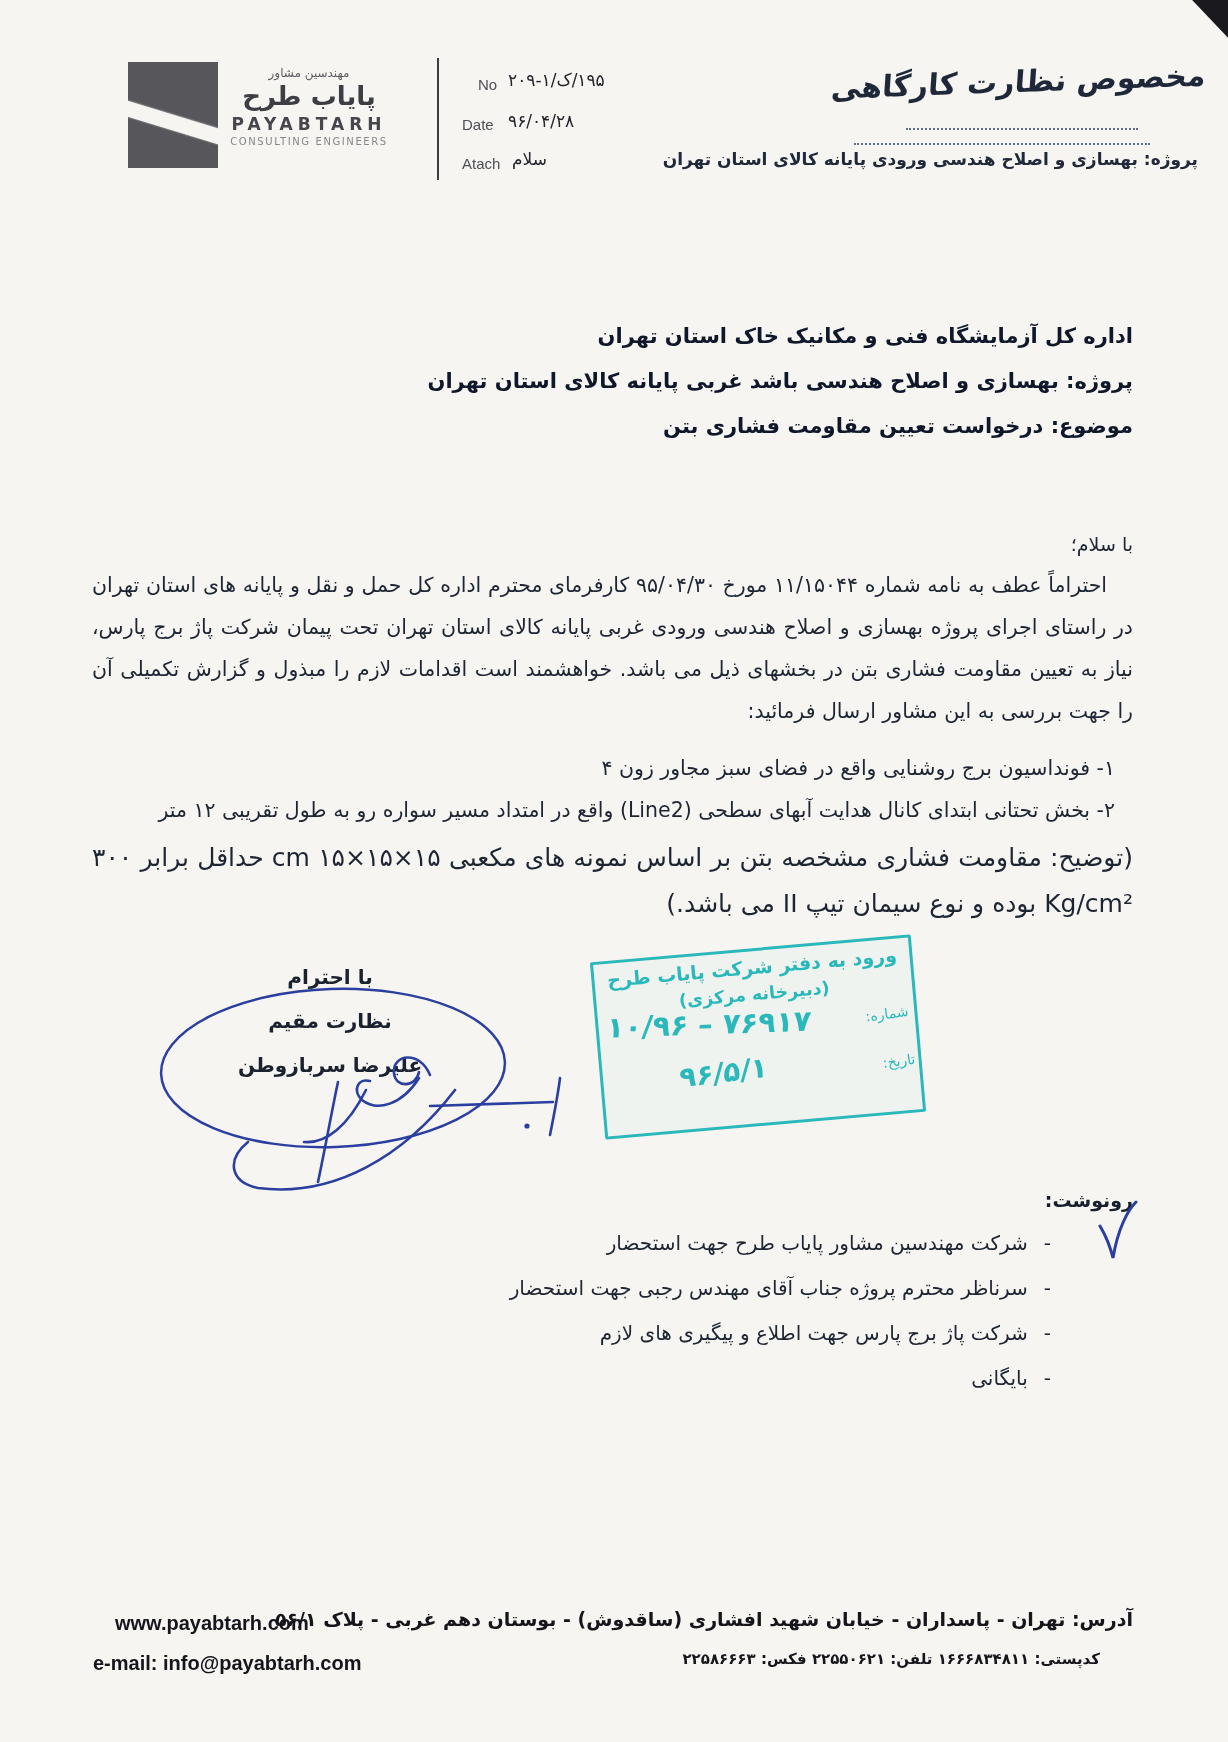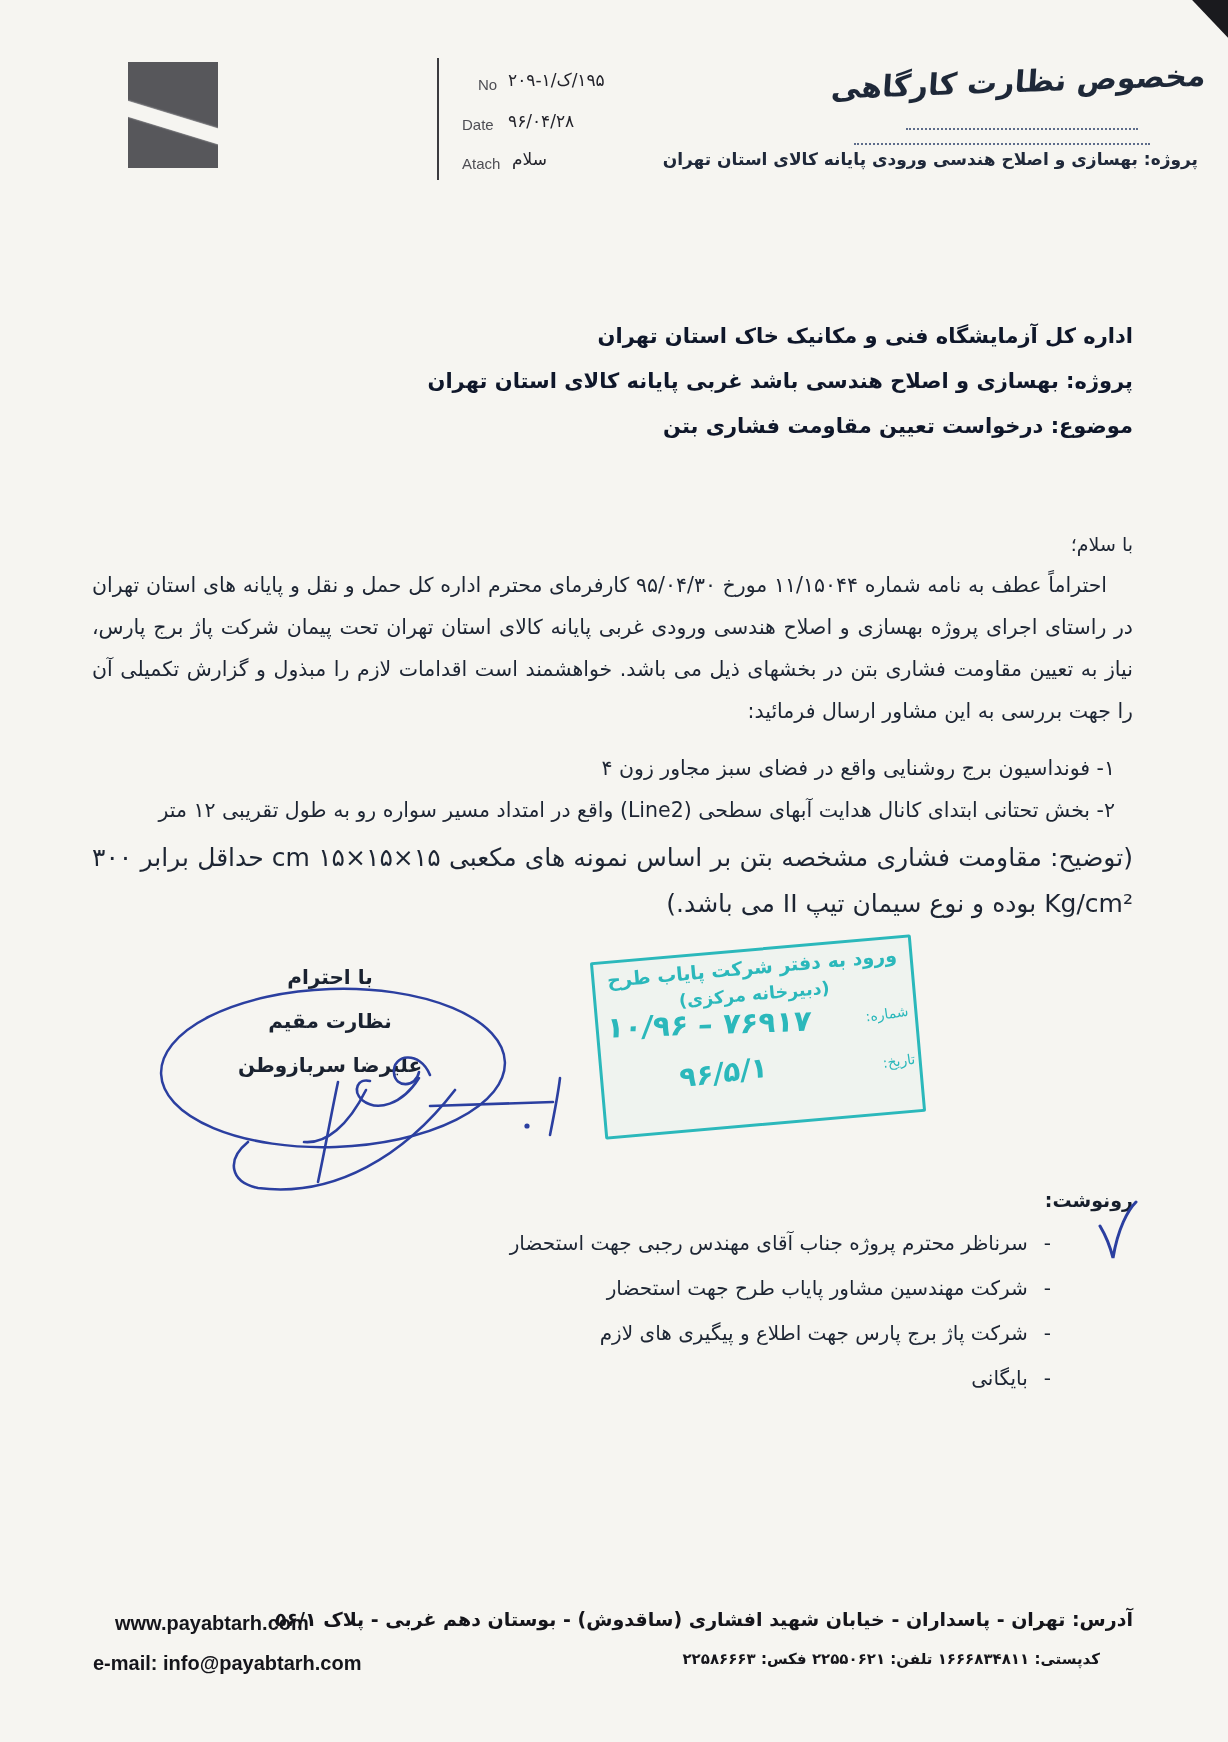--- a/index.html
+++ b/index.html
@@ -64,20 +64,26 @@
   .f-contact{right:128px; top:1650px; font-size:15px; font-weight:bold; color:#15151b;}
 </style>
 </head>
 <body>
 
 <div class="page">
 
   <div class="abs logo-mark">
     <div class="logo-stripe"></div>
   </div>
+  <div class="abs logo-text">
+    <div class="org-small">مهندسین مشاور</div>
+    <div class="org-name">پایاب طرح</div>
+    <div class="org-latin">PAYABTARH</div>
+    <div class="org-latin-sub">CONSULTING ENGINEERS</div>
+  </div>
   <div class="abs hdr-divider"></div>
 
   <div class="abs fld-label fl-no">No</div>
   <div class="abs fld-value fv-no">۱۹۵/ک/۱-۲۰۹</div>
   <div class="abs fld-label fl-date">Date</div>
   <div class="abs fld-value fv-date">۹۶/۰۴/۲۸</div>
   <div class="abs fld-label fl-atach">Atach</div>
   <div class="abs fld-value fv-atach">سلام</div>
 
   <div class="abs script-note">مخصوص نظارت کارگاهی</div>
@@ -126,22 +132,22 @@
     <span class="stamp-no-value">۷۶۹۱۷ – ۱۰/۹۶</span>
     <span class="stamp-date-label">تاریخ:</span>
     <span class="stamp-date-value">۹۶/۵/۱</span>
   </div>
 
   <div class="abs cc-label">رونوشت:</div>
   <svg class="abs check-svg" viewBox="0 0 50 62">
     <path d="M 10 26 C 16 36 20 46 23 58 C 28 28 38 10 46 2" fill="none" stroke="#2b3fa0" stroke-width="3" stroke-linecap="round"></path>
   </svg>
   <div class="abs cc-list">
+    <div class="cc-item"><span class="cc-dash">-</span><span>شرکت مهندسین مشاور پایاب طرح جهت استحضار</span></div>
     <div class="cc-item"><span class="cc-dash">-</span><span>سرناظر محترم پروژه جناب آقای مهندس رجبی جهت استحضار</span></div>
-    <div class="cc-item"><span class="cc-dash">-</span><span>شرکت مهندسین مشاور پایاب طرح جهت استحضار</span></div>
     <div class="cc-item"><span class="cc-dash">-</span><span>شرکت پاژ برج پارس جهت اطلاع و پیگیری های لازم</span></div>
     <div class="cc-item"><span class="cc-dash">-</span><span>بایگانی</span></div>
   </div>
 
   <div class="abs footer-ltr f-web">www.payabtarh.com</div>
   <div class="abs footer-ltr f-email">e-mail: info@payabtarh.com</div>
   <div class="abs f-address">آدرس: تهران - پاسداران - خیابان شهید افشاری (ساقدوش) - بوستان دهم غربی - پلاک ۵۶/۱</div>
   <div class="abs f-contact">کدپستی: ۱۶۶۶۸۳۴۸۱۱    تلفن: ۲۲۵۵۰۶۲۱    فکس: ۲۲۵۸۶۶۶۳</div>
 
 </div>

